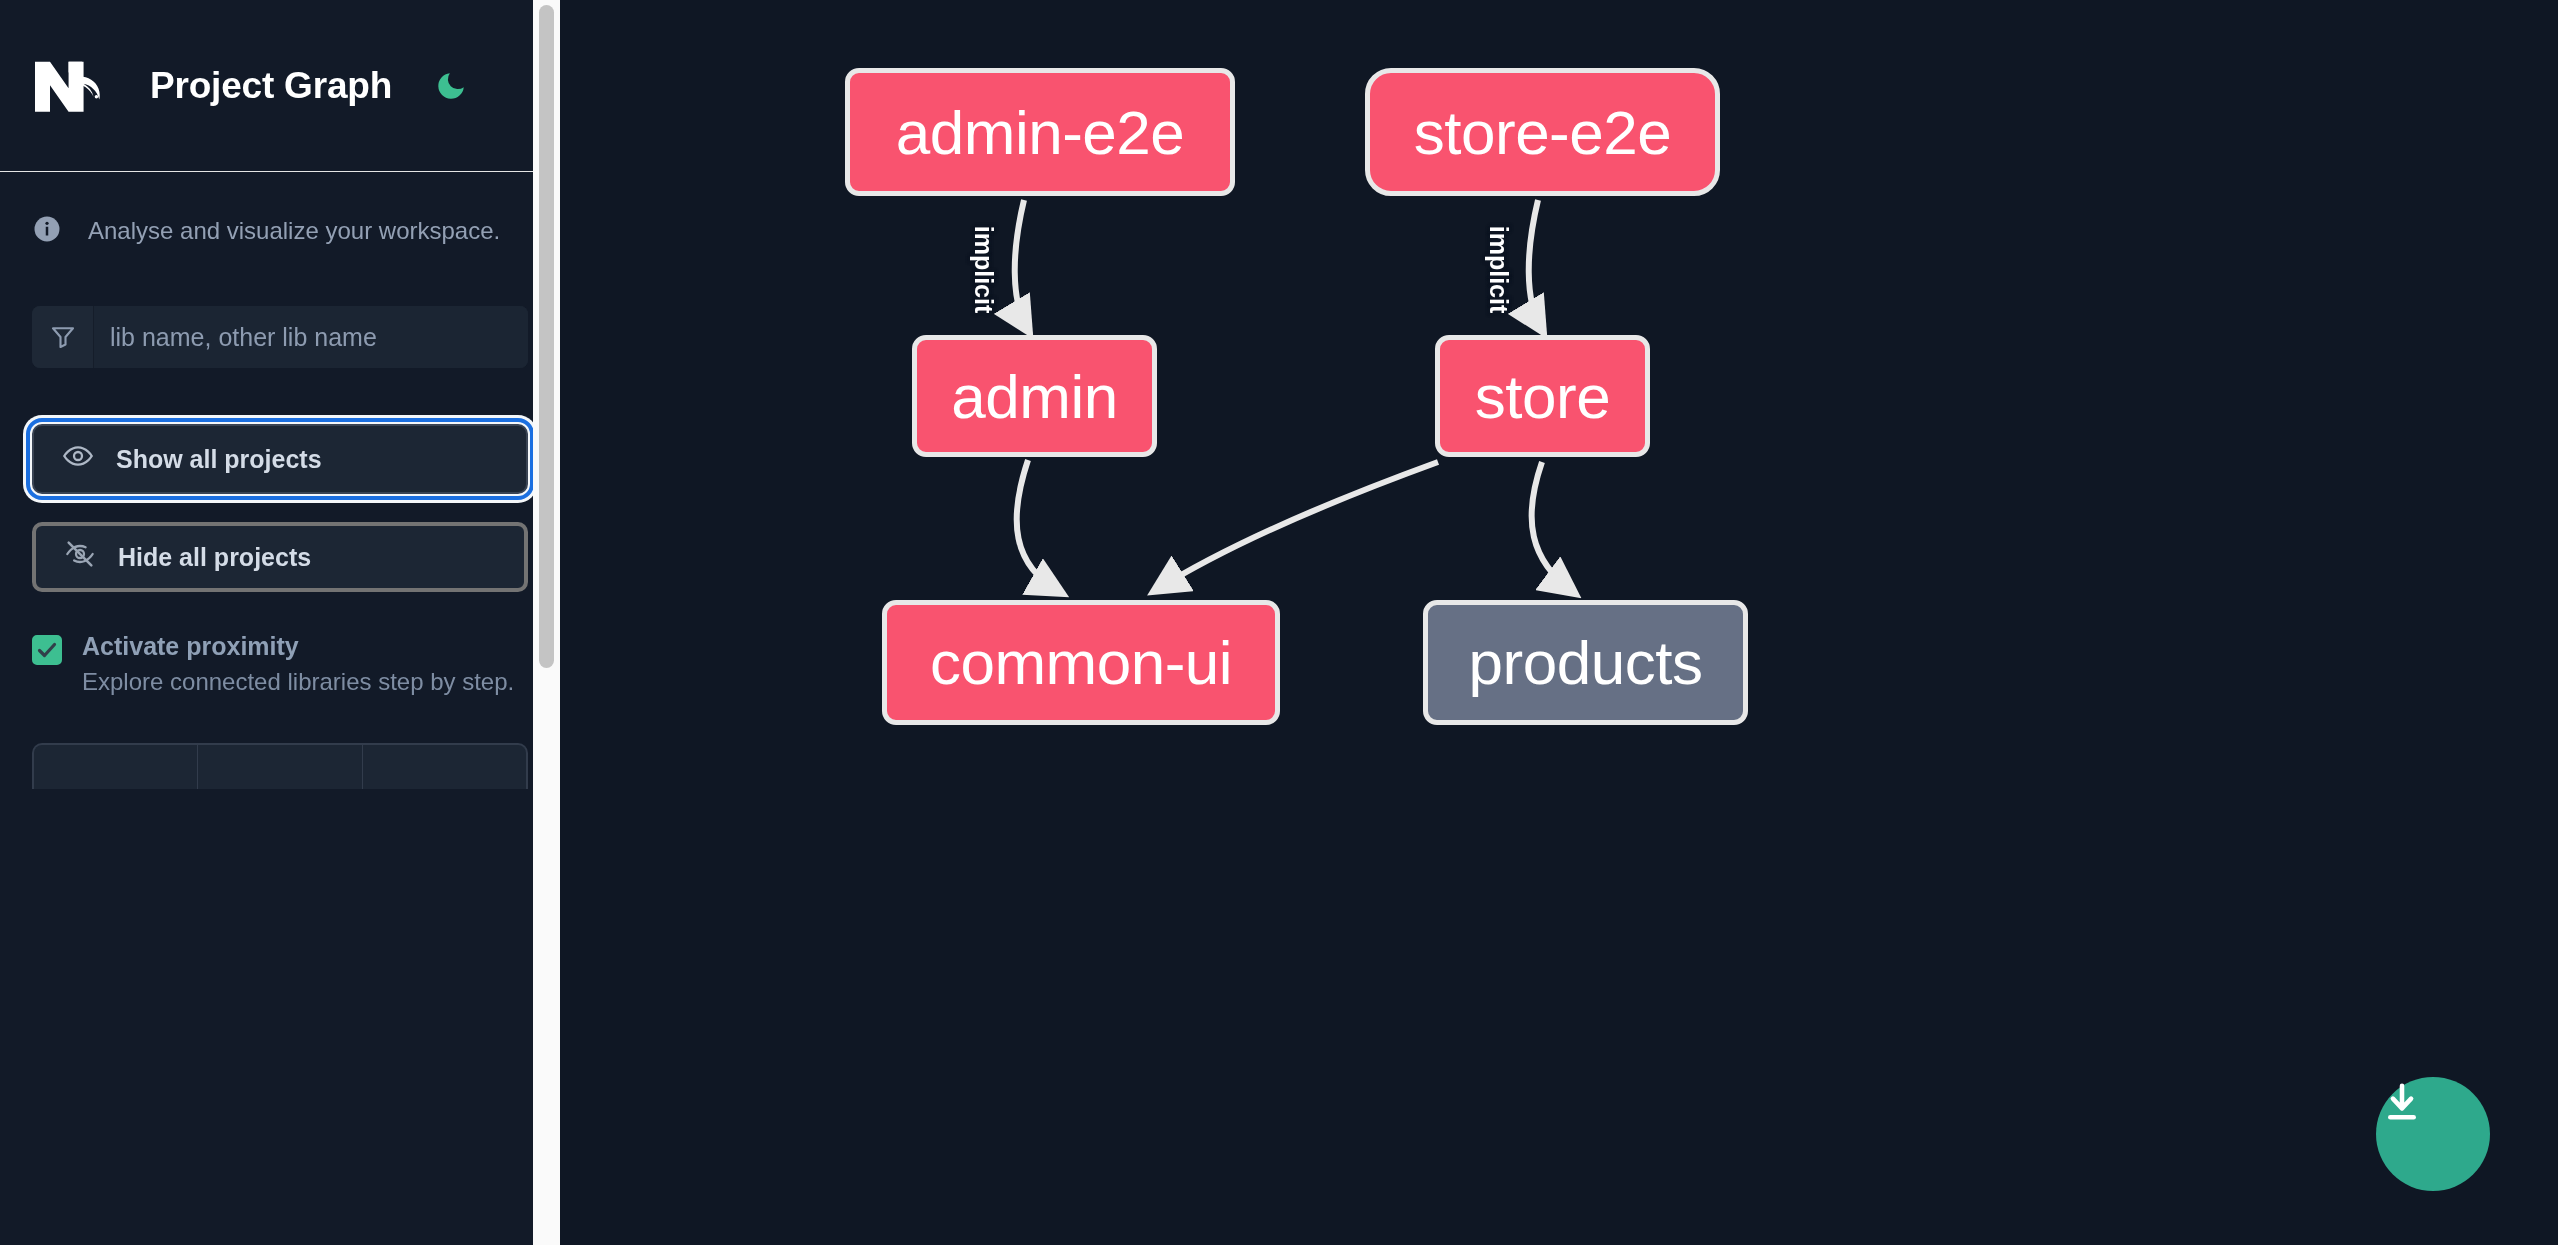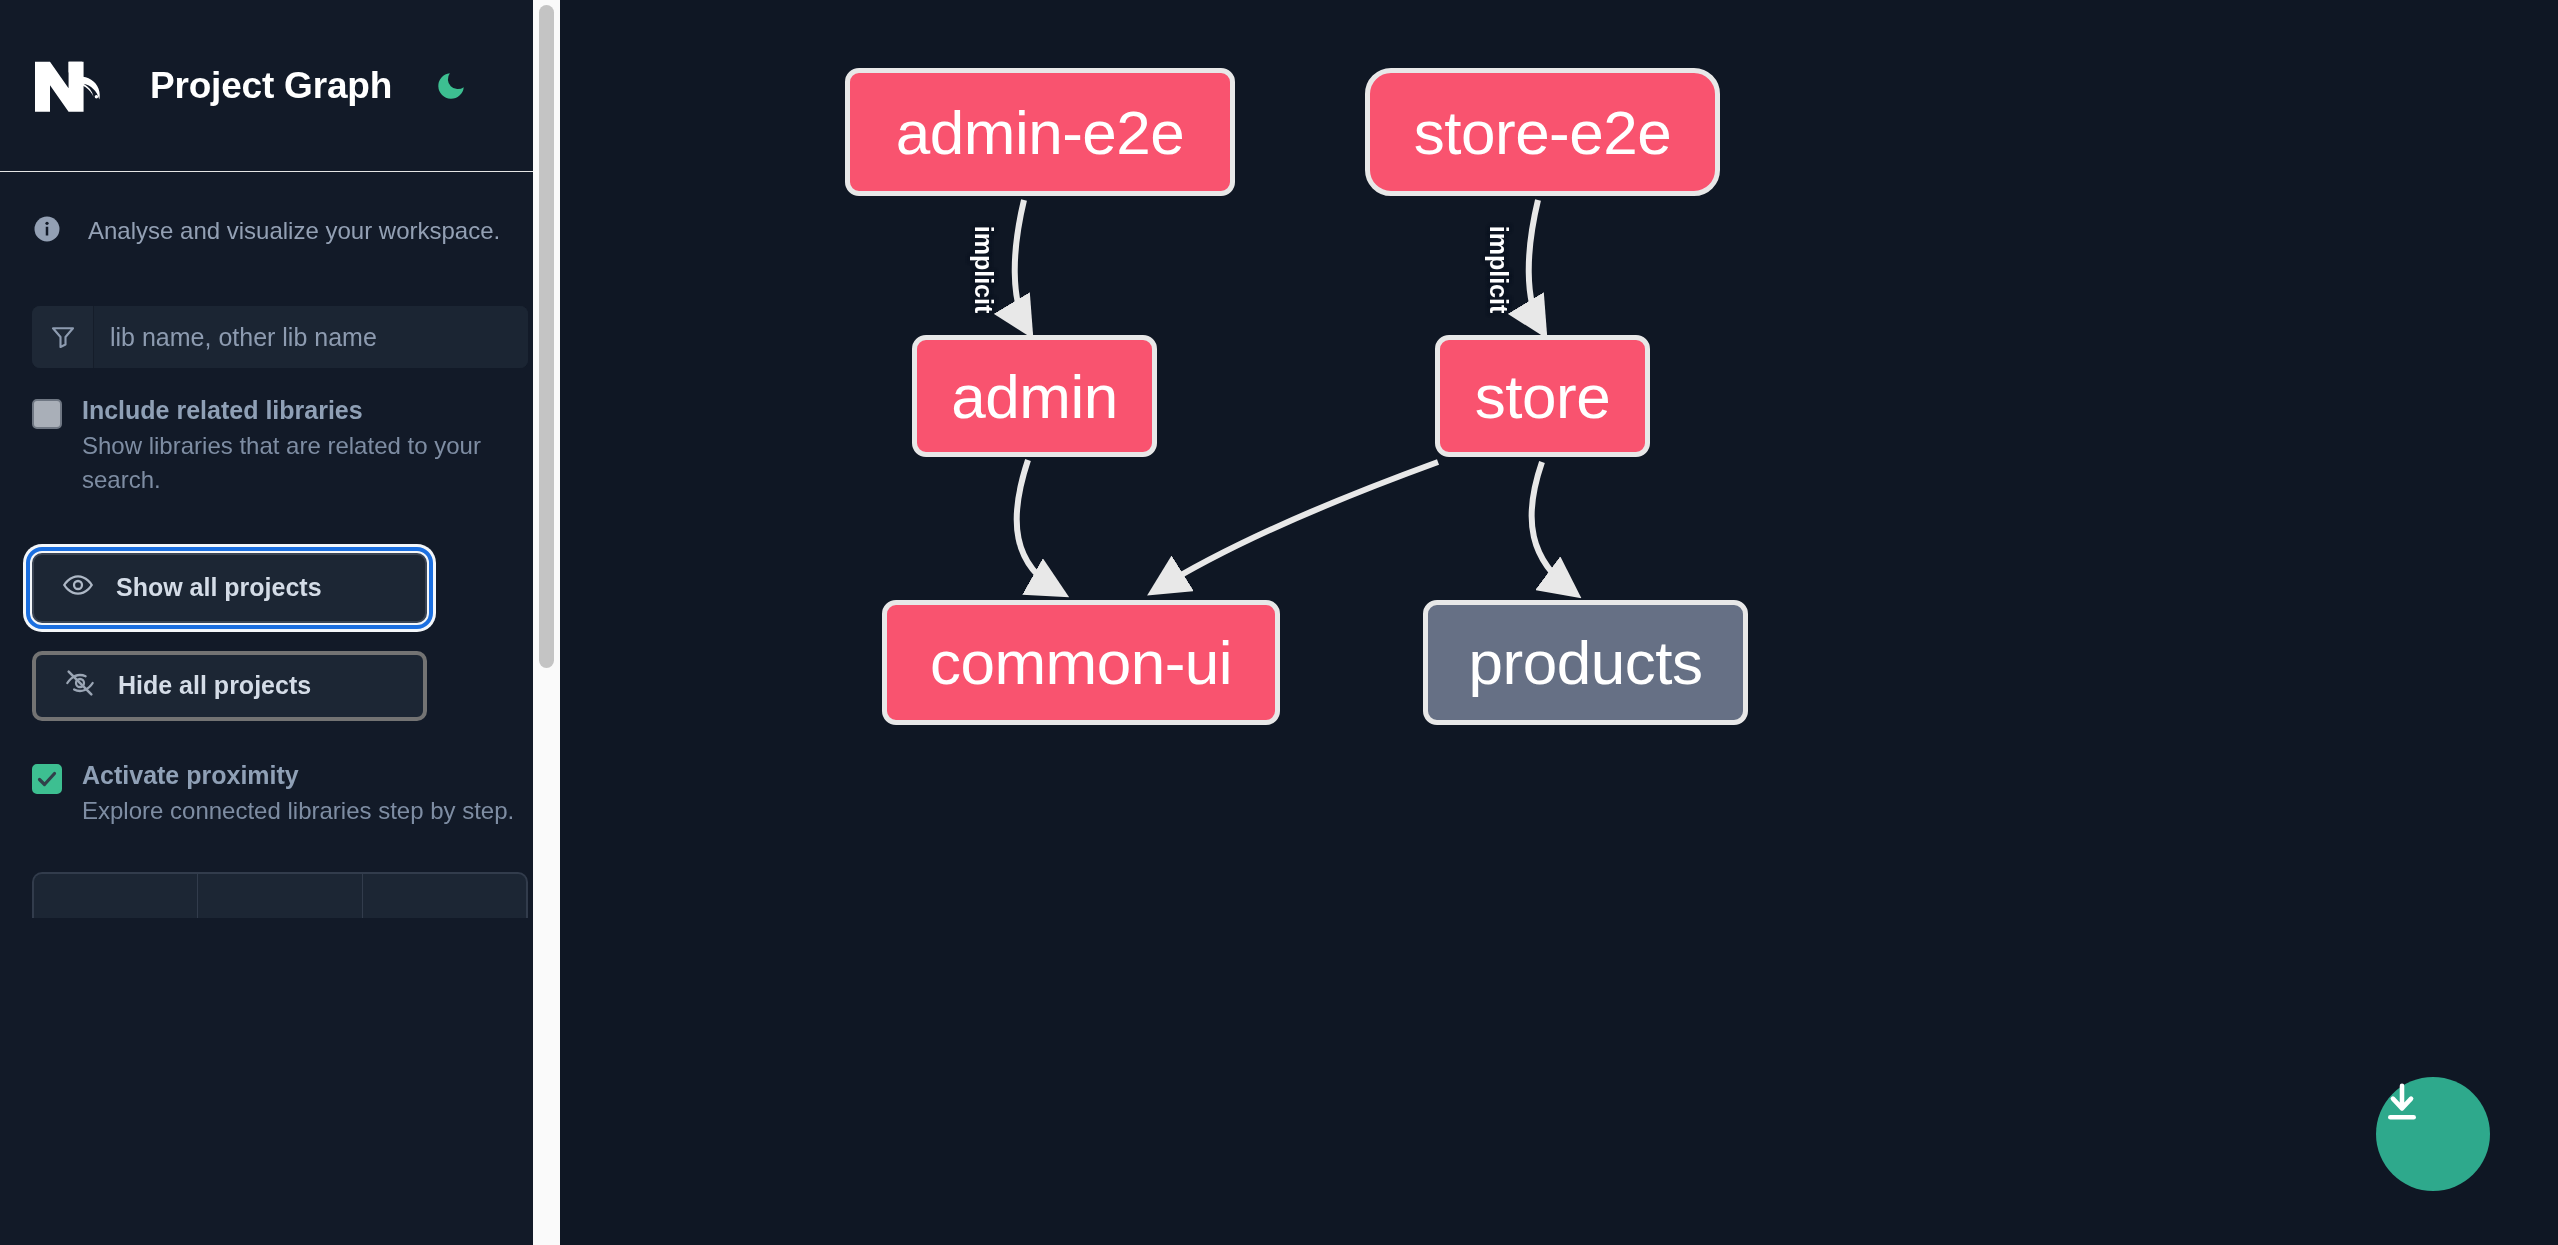--- a/index.html
+++ b/index.html
@@ -74,21 +74,21 @@
   .cbox.gray   { background: #A9AFB8; border: 2px solid #6F7783; }
   .cbox.white  { background: #FFFFFF; border: 2px solid #3B4454; }
   .cbox.green  { background: #3DBF91; border: 2px solid #3DBF91;
                  display:flex; align-items:center; justify-content:center; }
   .check-texts { flex: 1; }
   .check-title { font-size: 25px; font-weight: 700; color: #8FA0B6; line-height: 1.15; }
   .check-desc  { font-size: 24px; color: #7E8DA3; line-height: 1.42; margin-top: 4px; }
 
   .btn {
     margin-top: 0;
-    height: 70px; width: 395px;
+    height: 70px; width: 496px;
     border-radius: 10px;
     display: flex; align-items: center; gap: 22px;
     padding-left: 28px;
     background: #1C2634;
     cursor: pointer;
     font-size: 25px; font-weight: 700;
   }
   .btn.show-all {
     color: #D4DCE7;
     border: 2px solid #3A4454;
@@ -207,27 +207,20 @@
 
       <div class="filter-box">
         <span class="filter-icon-wrap">
           <svg viewBox="0 0 24 24" width="30" height="30">
             <path d="M4 5h16l-6 7v6l-4 2v-8z" fill="none" stroke="#8D9BB0" stroke-width="1.7" stroke-linejoin="round"></path>
           </svg>
         </span>
         <input class="filter-input" type="text" placeholder="lib name, other lib name" style="">
       </div>
 
-      <div class="check-row">
-        <span class="cbox gray"></span>
-        <span class="check-texts">
-          <span class="check-title">Include related libraries</span>
-          <div class="check-desc">Show libraries that are related to your search.</div>
-        </span>
-      </div>
 
       <div class="btn show-all">
         <span>
           <svg viewBox="0 0 24 24" width="32" height="32">
             <path d="M1.7 12S5.5 5.5 12 5.5 22.3 12 22.3 12 18.5 18.5 12 18.5 1.7 12 1.7 12z" fill="none" stroke="#AEB8C6" stroke-width="1.7"></path>
             <circle cx="12" cy="12" r="3" fill="none" stroke="#AEB8C6" stroke-width="1.7"></circle>
           </svg>
         </span>
         <span>Show all projects</span>
       </div>

